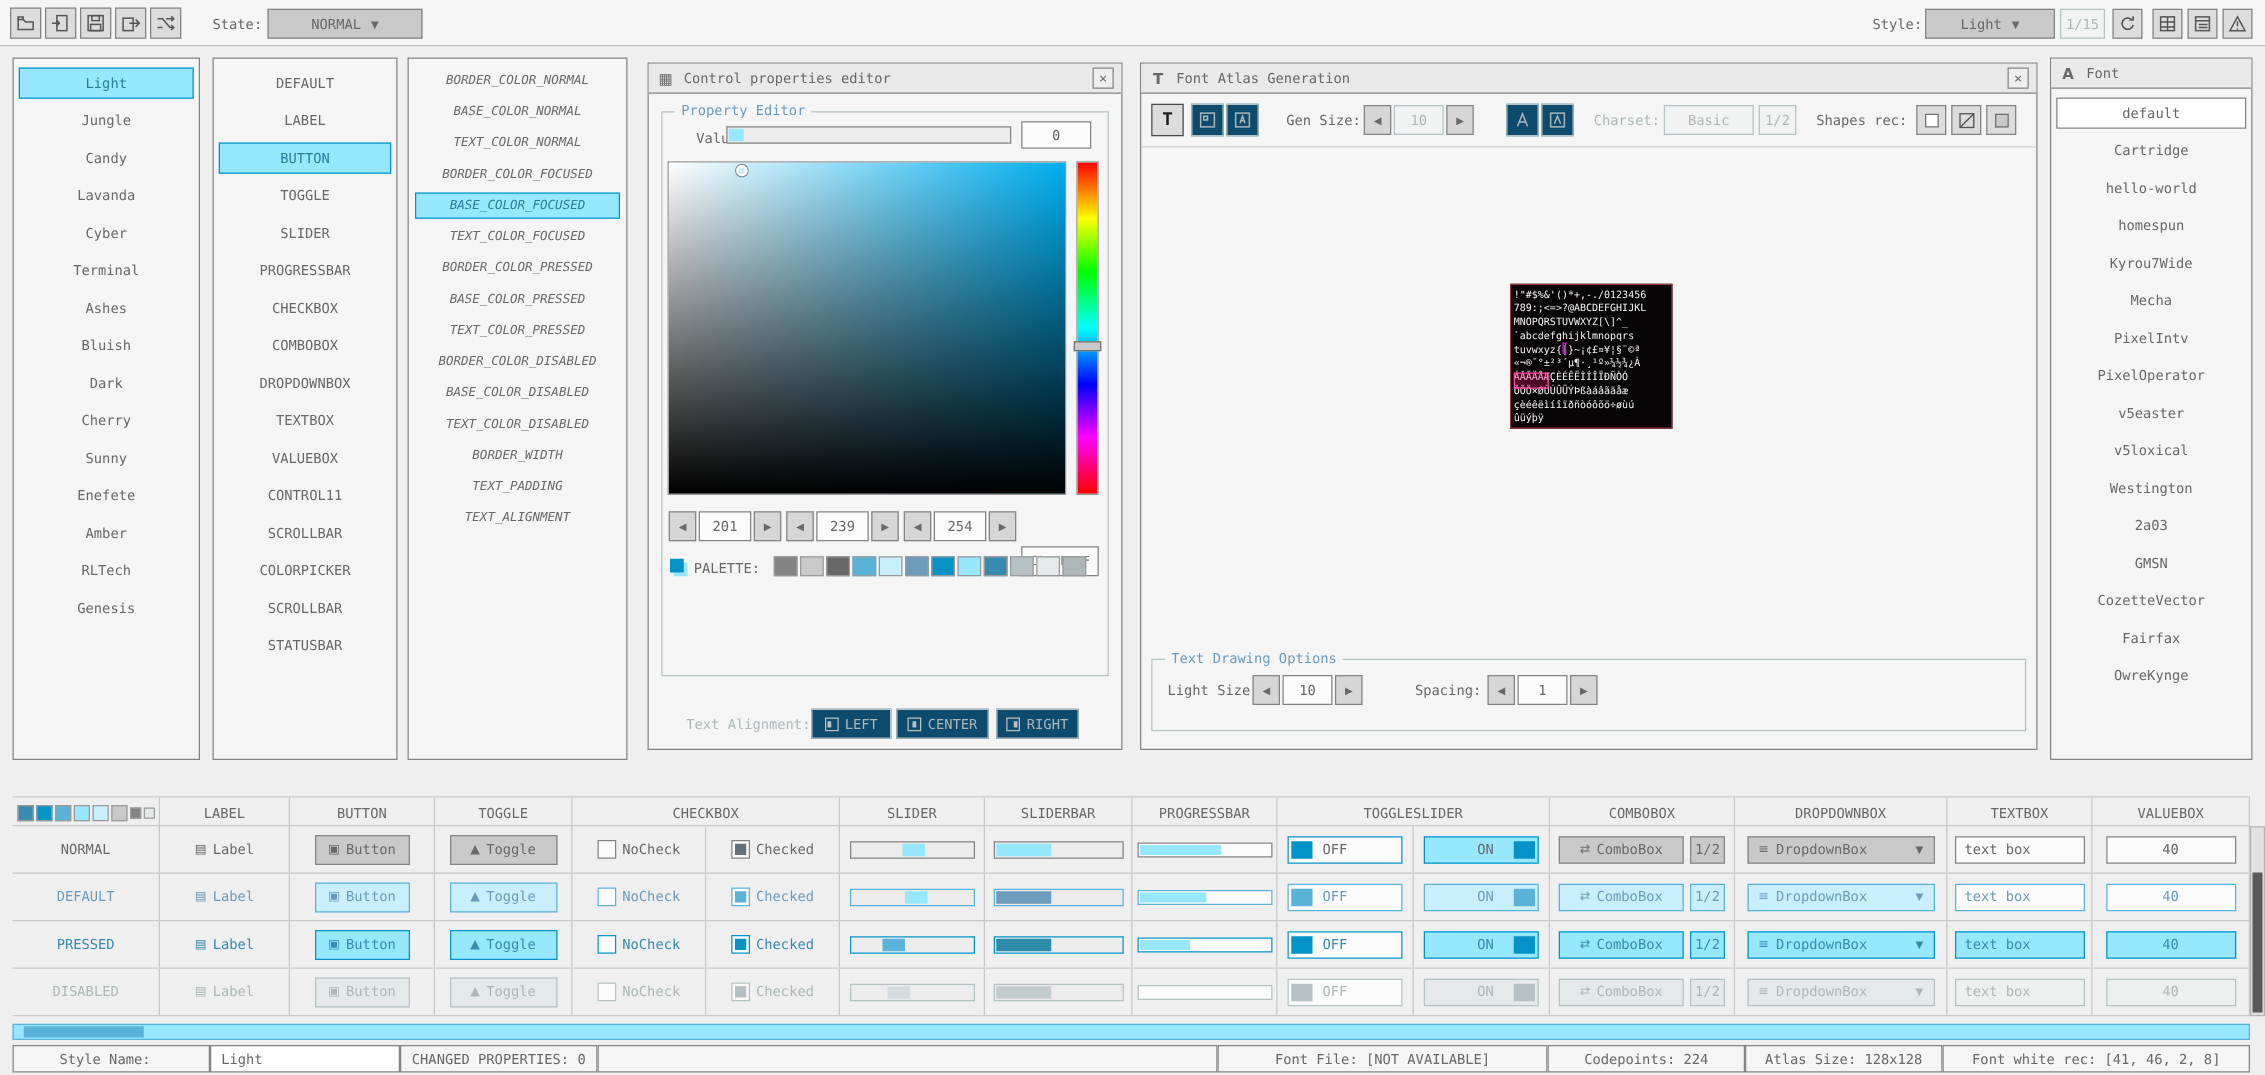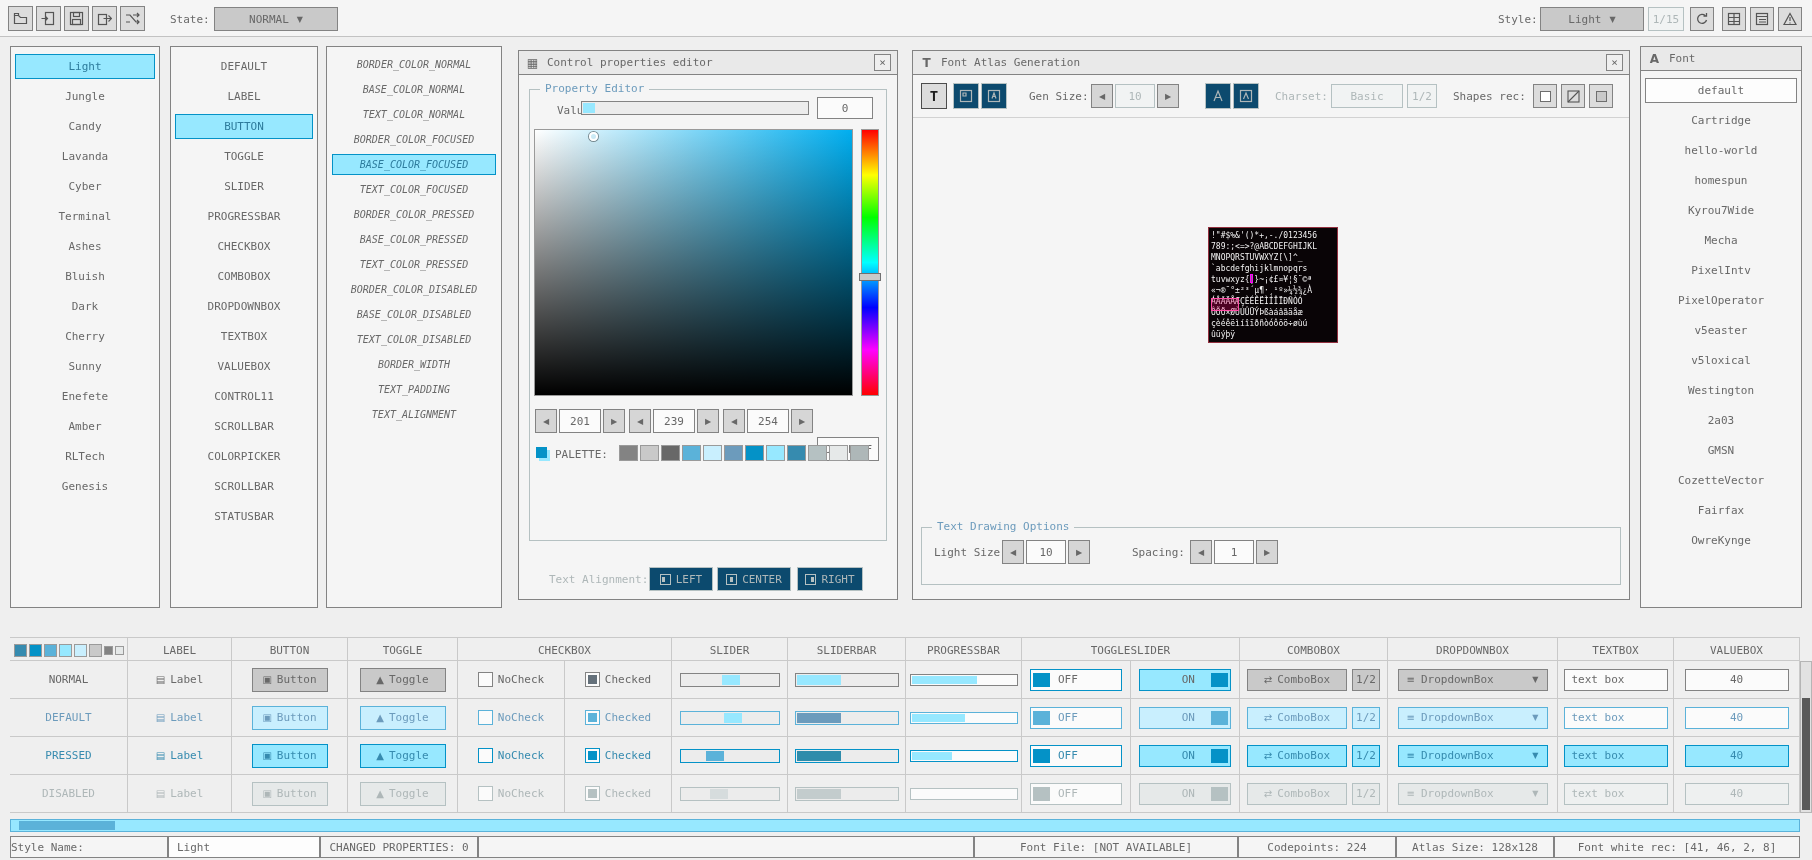--- a/index.html
+++ b/index.html
@@ -688,21 +688,21 @@
 
   <div class="abs" style="left:1800px;top:661px;width:12px;height:152px;background:#e2e2e2;border:1px solid #b5b5b5;">
     <div class="abs" style="left:1px;top:36px;width:8px;height:112px;background:#5a5a5a;"></div>
   </div>
 
   <div class="abs" style="left:10px;top:819px;width:1790px;height:13px;background:#97e8ff;border:1px solid #5bb2d9;">
     <div class="abs" style="left:8px;top:1px;width:96px;height:9px;background:#5bb2d9;"></div>
   </div>
 
   <div class="abs" style="left:0;top:836px;width:1812px;height:22px;">
-    <div class="statusseg" style="left:10px;width:158px;justify-content:flex-start;padding-right:10px;">
+    <div class="statusseg" style="left:10px;width:158px;justify-content:center;padding-right:10px;">
         <span>Style Name:</span>
       </div>
     <div class="statusseg" style="left:168px;width:152px;background:#fdfdfd;justify-content:flex-start;padding-left:8px;">
         <span>Light</span>
       </div>
     <div class="statusseg" style="left:320px;width:158px;">
         <span>CHANGED PROPERTIES: 0</span>
       </div>
     <div class="statusseg" style="left:478px;width:496px;"></div>
     <div class="statusseg" style="left:974px;width:264px;">

